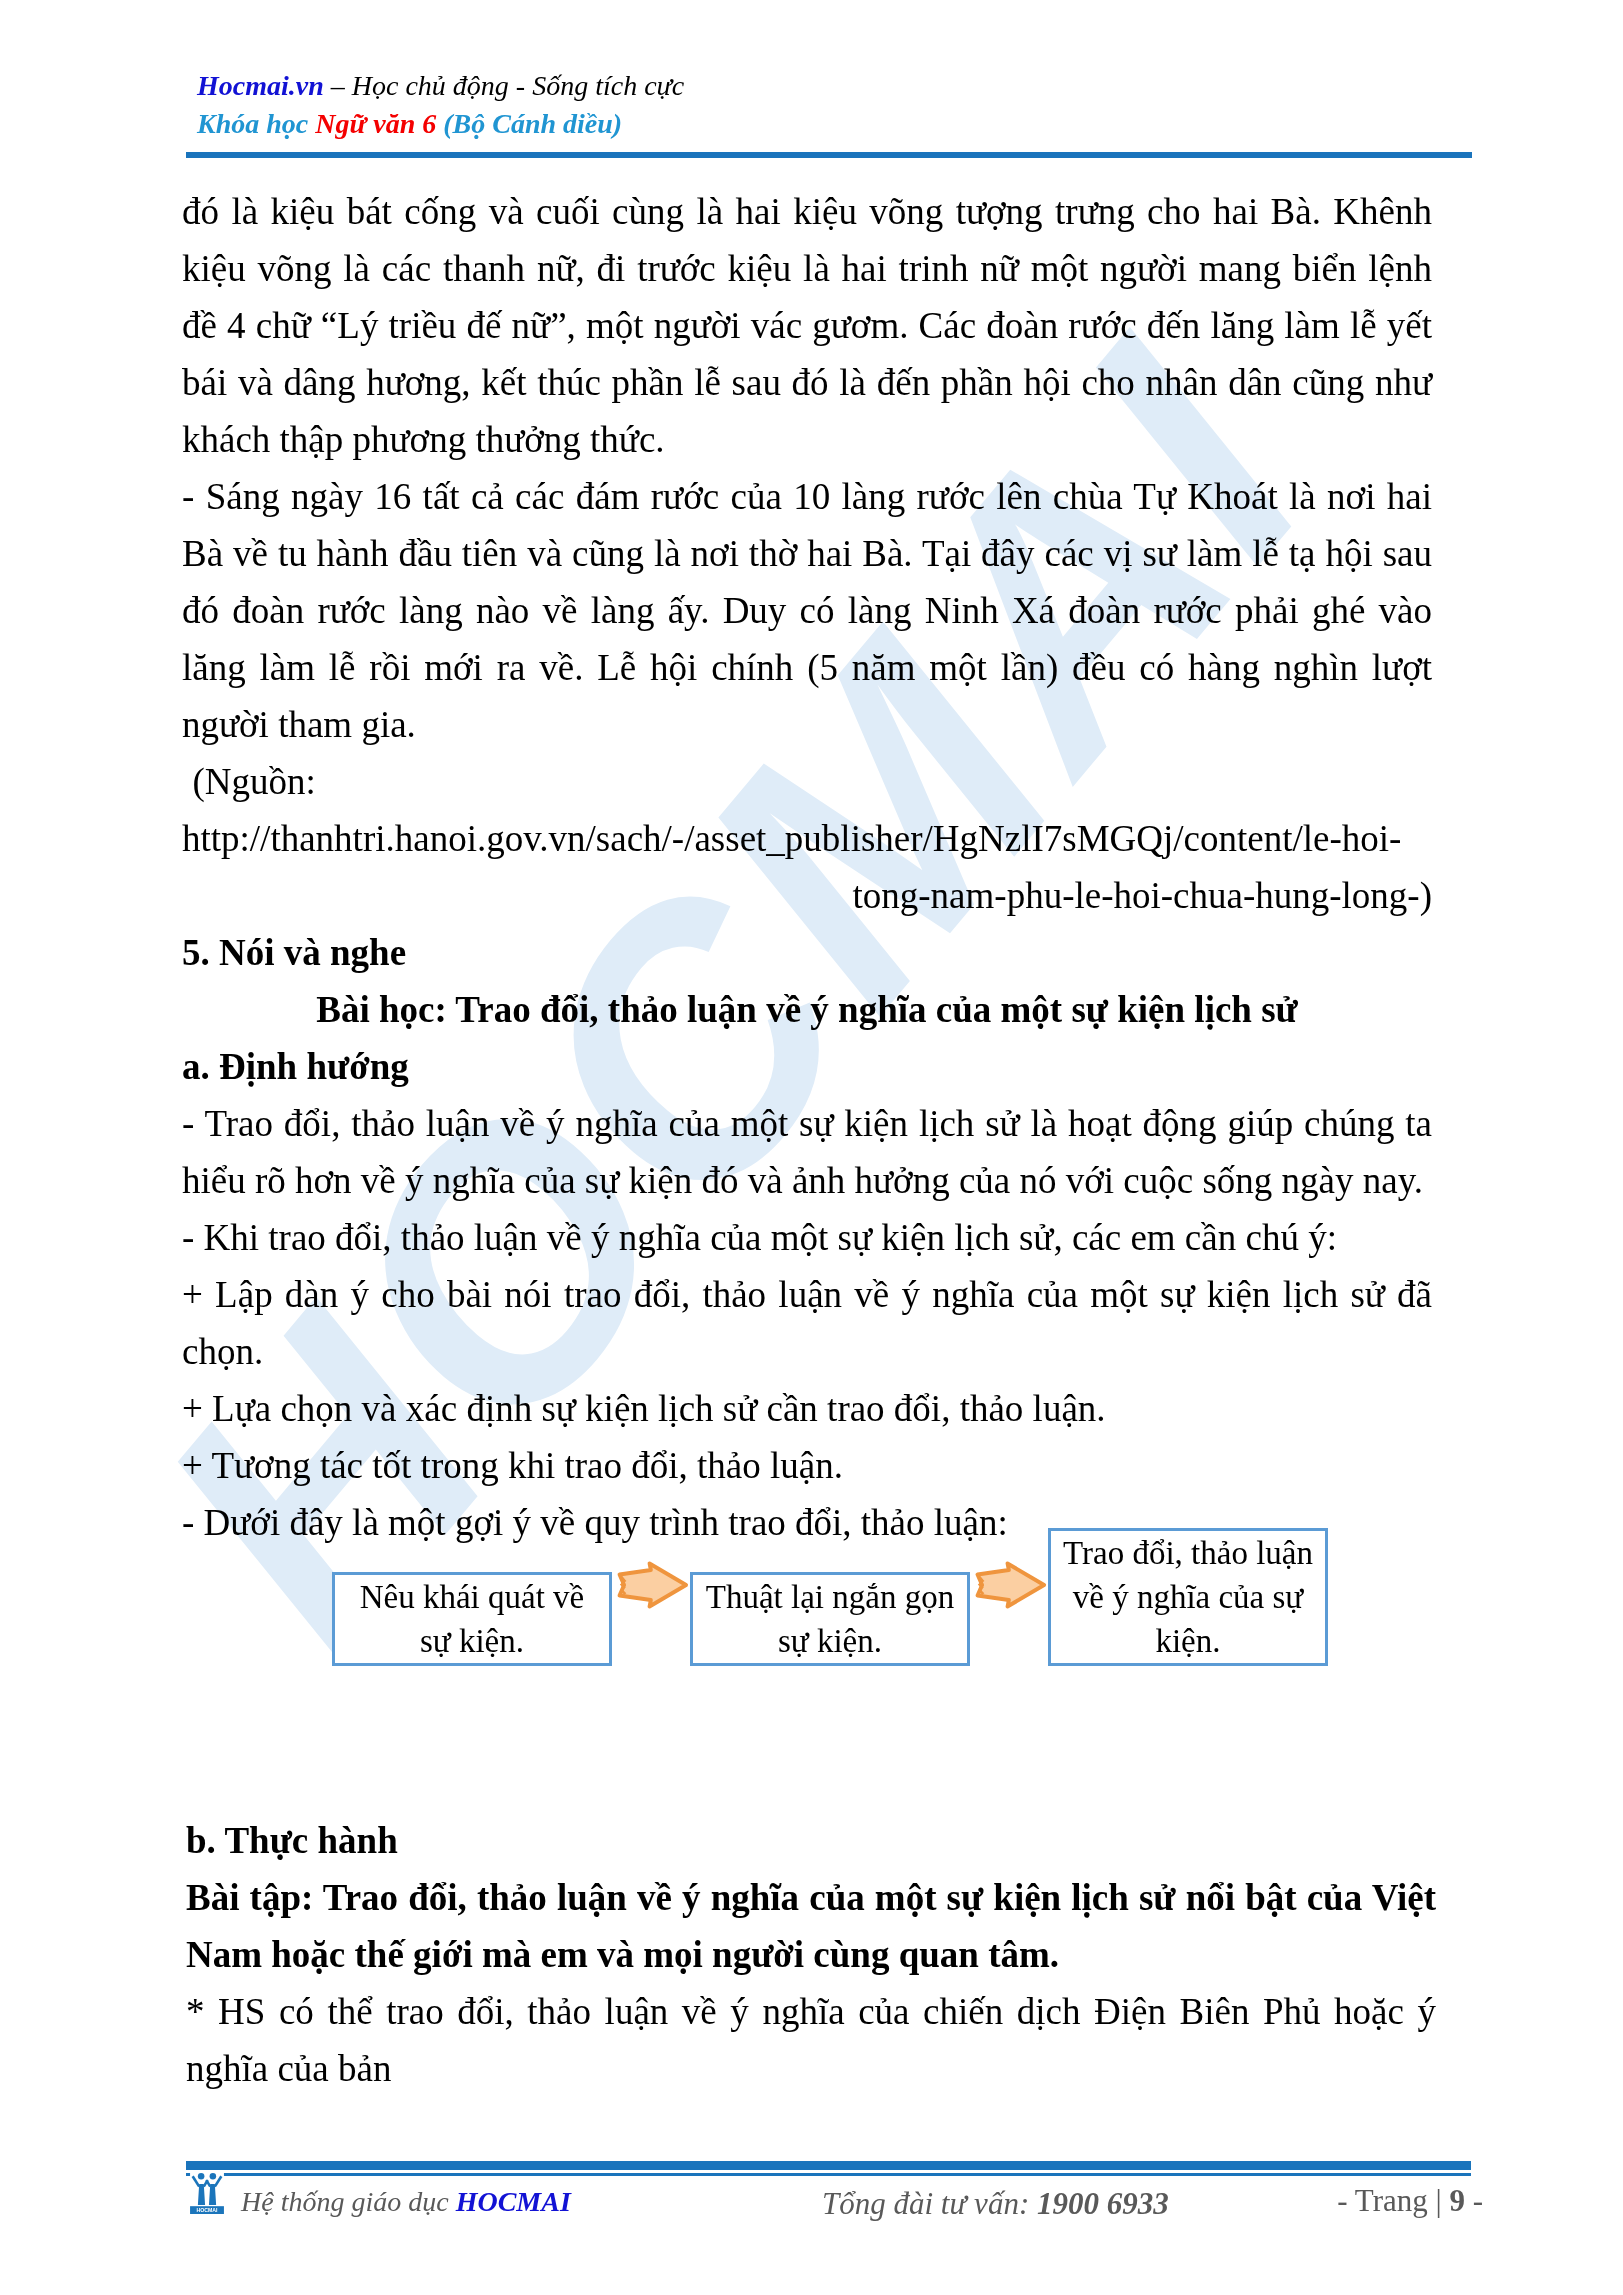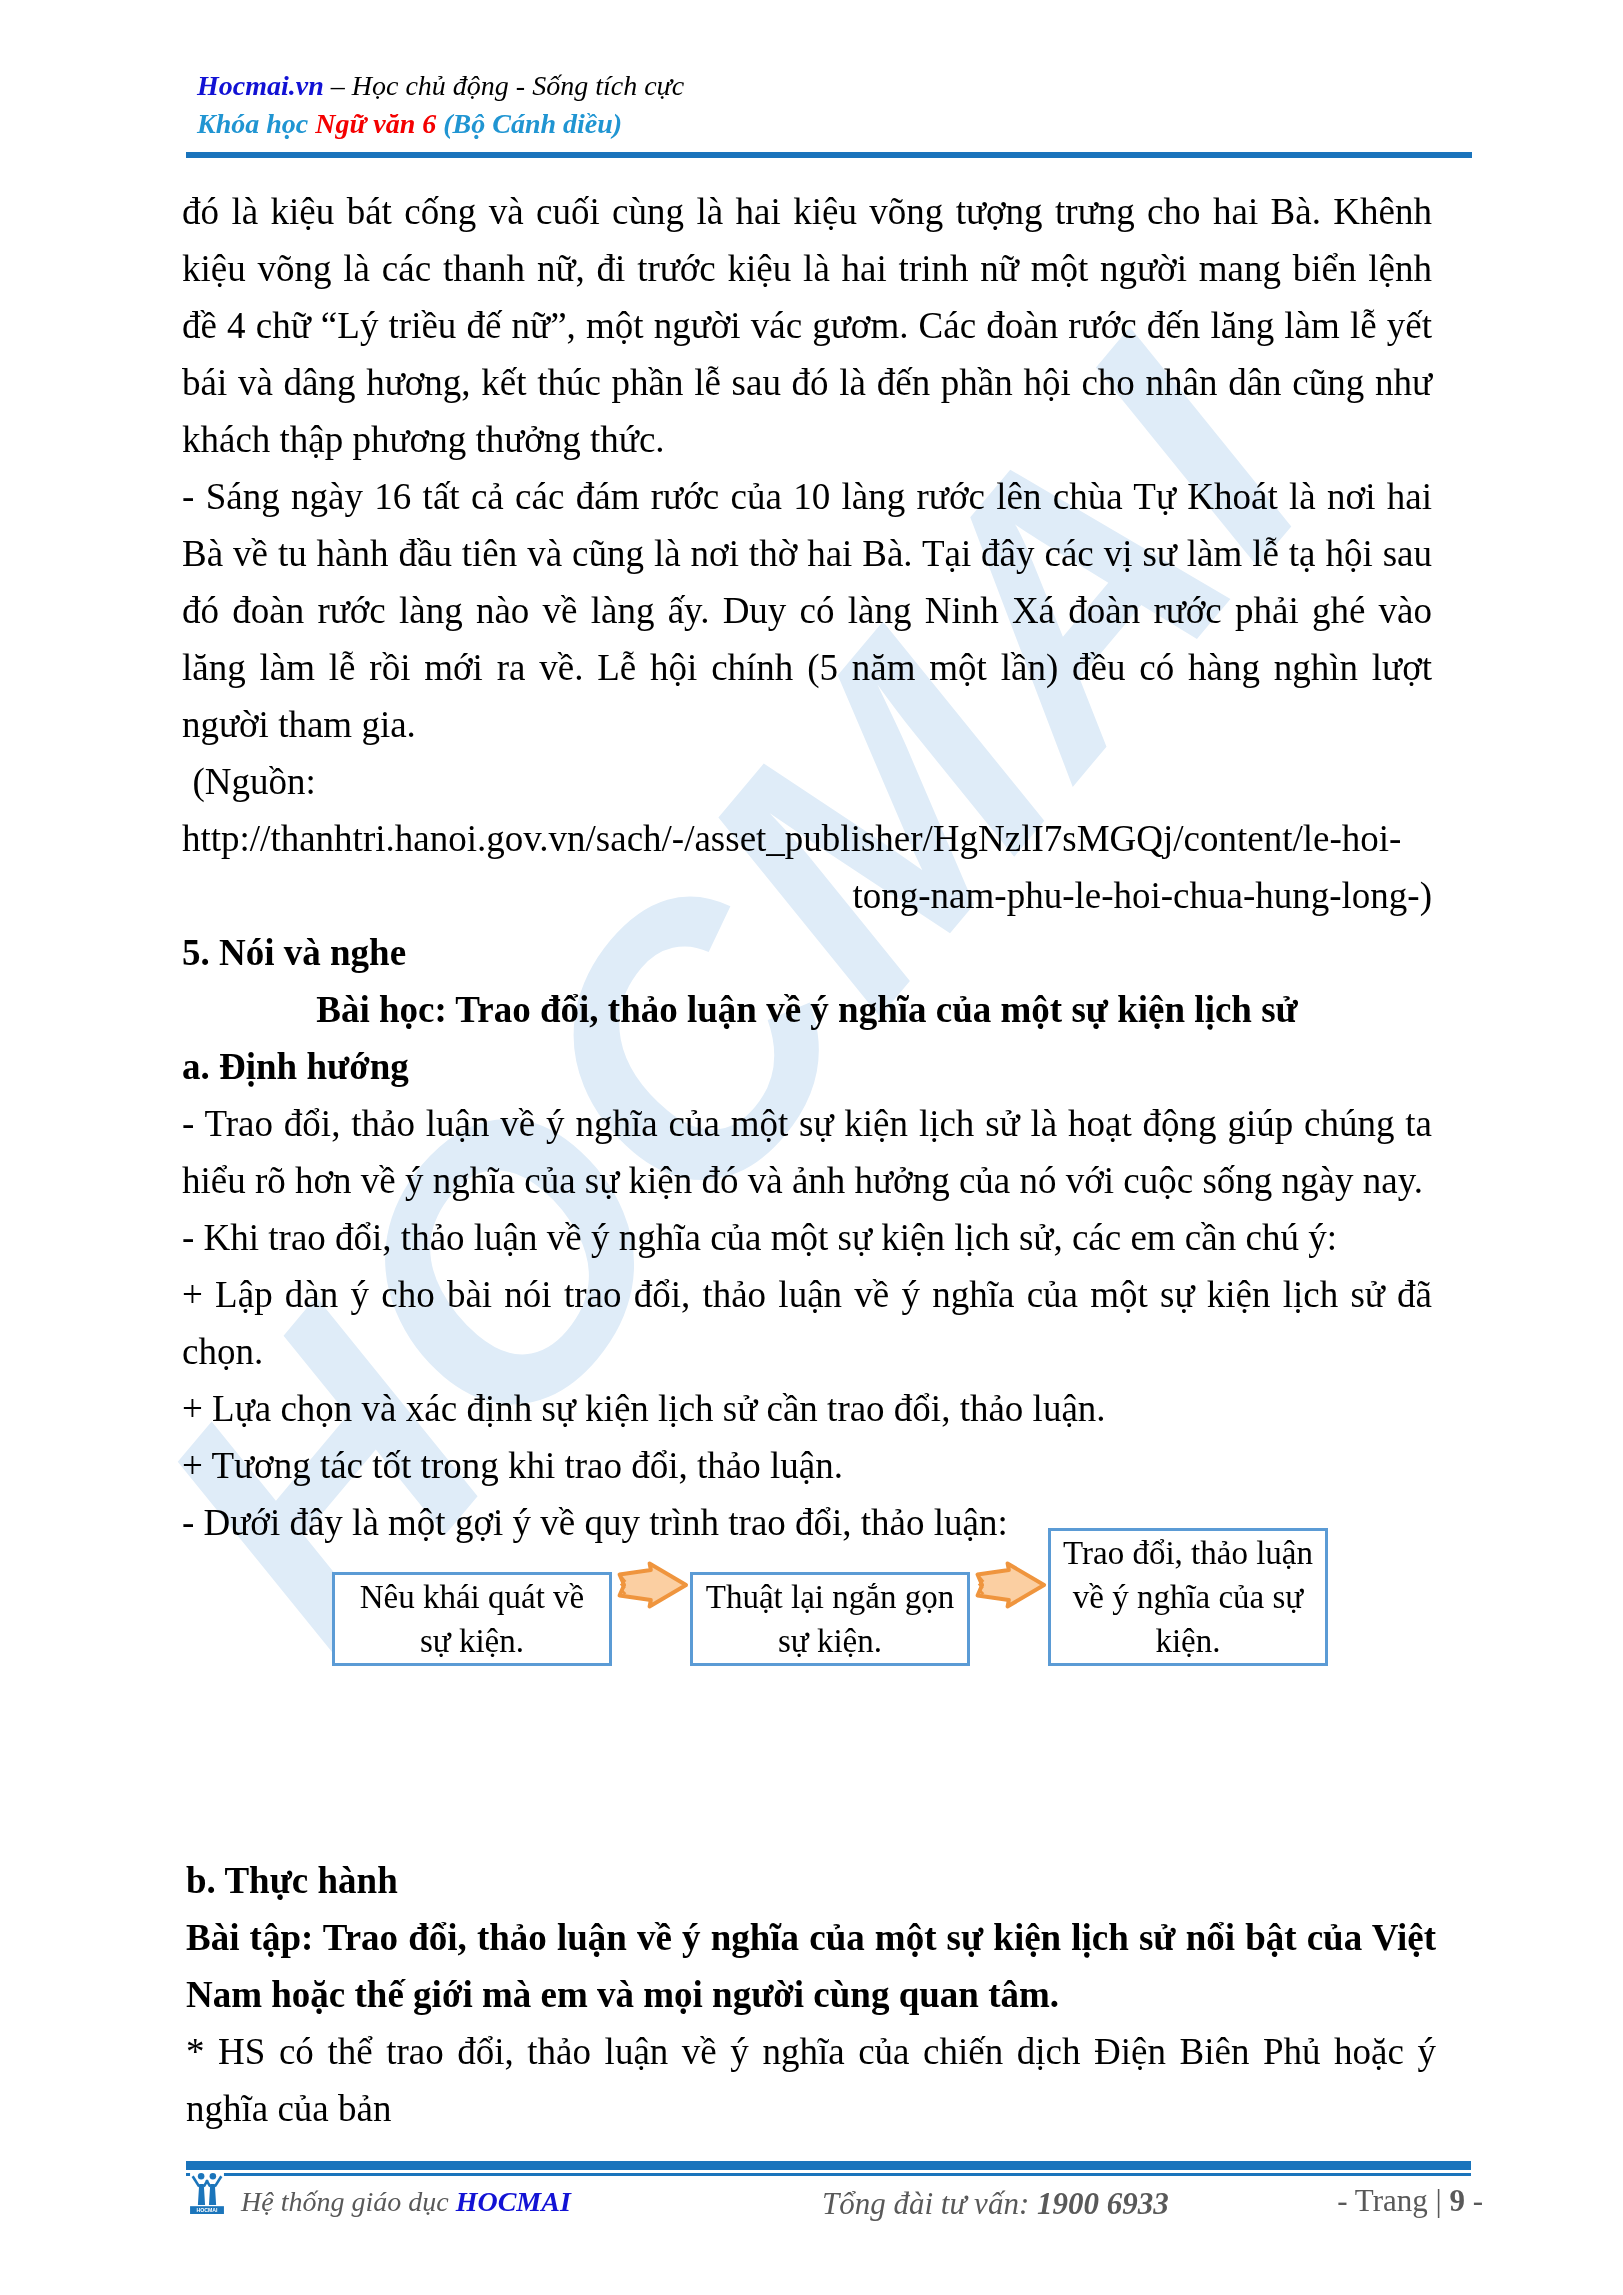--- a/index.html
+++ b/index.html
@@ -43,21 +43,21 @@
   .dbox{
     width:280px;box-sizing:border-box;
     border:3.3px solid var(--box_border,#5b9bd5);
     background:#fff;
     display:flex;align-items:center;justify-content:center;
     text-align:center;font-size:33px;line-height:44px;
     padding:0 9.2px;
   }
   .darrow{align-self:center;width:77px;height:50px;flex:0 0 auto;}
   
-  .section-b{position:absolute;left:186px;top:1852px;width:1250px;z-index:2;font-size:37px;line-height:57px;}
+  .section-b{position:absolute;left:186px;top:1812px;width:1250px;z-index:2;font-size:37px;line-height:57px;}
   .section-b p{margin:0;text-align:justify;}
   .section-b .bold{font-weight:bold;}
   
   .footer-bar{position:absolute;left:186px;top:2161px;width:1285px;height:8.5px;background:var(--accent_blue,#1a74bc);z-index:2;}
   .footer-divider{position:absolute;left:186px;top:2173px;width:1285px;height:3.3px;background:var(--accent_blue,#1a74bc);z-index:2;}
   .footer-logo{position:absolute;left:190px;top:2171px;width:34px;height:43px;z-index:2;}
   .footer-org{position:absolute;left:241px;top:2186px;z-index:2;font-size:28px;font-style:italic;color:var(--footer_gray,#595959);text-align:right;}
   .footer-org .org-name{color:var(--header_blue,#1212d4);font-weight:bold;}
   .footer-hotline{position:absolute;left:822px;top:2186px;z-index:2;font-size:31px;font-style:italic;color:var(--footer_gray,#595959);}
   .footer-hotline .num{font-weight:bold;}

